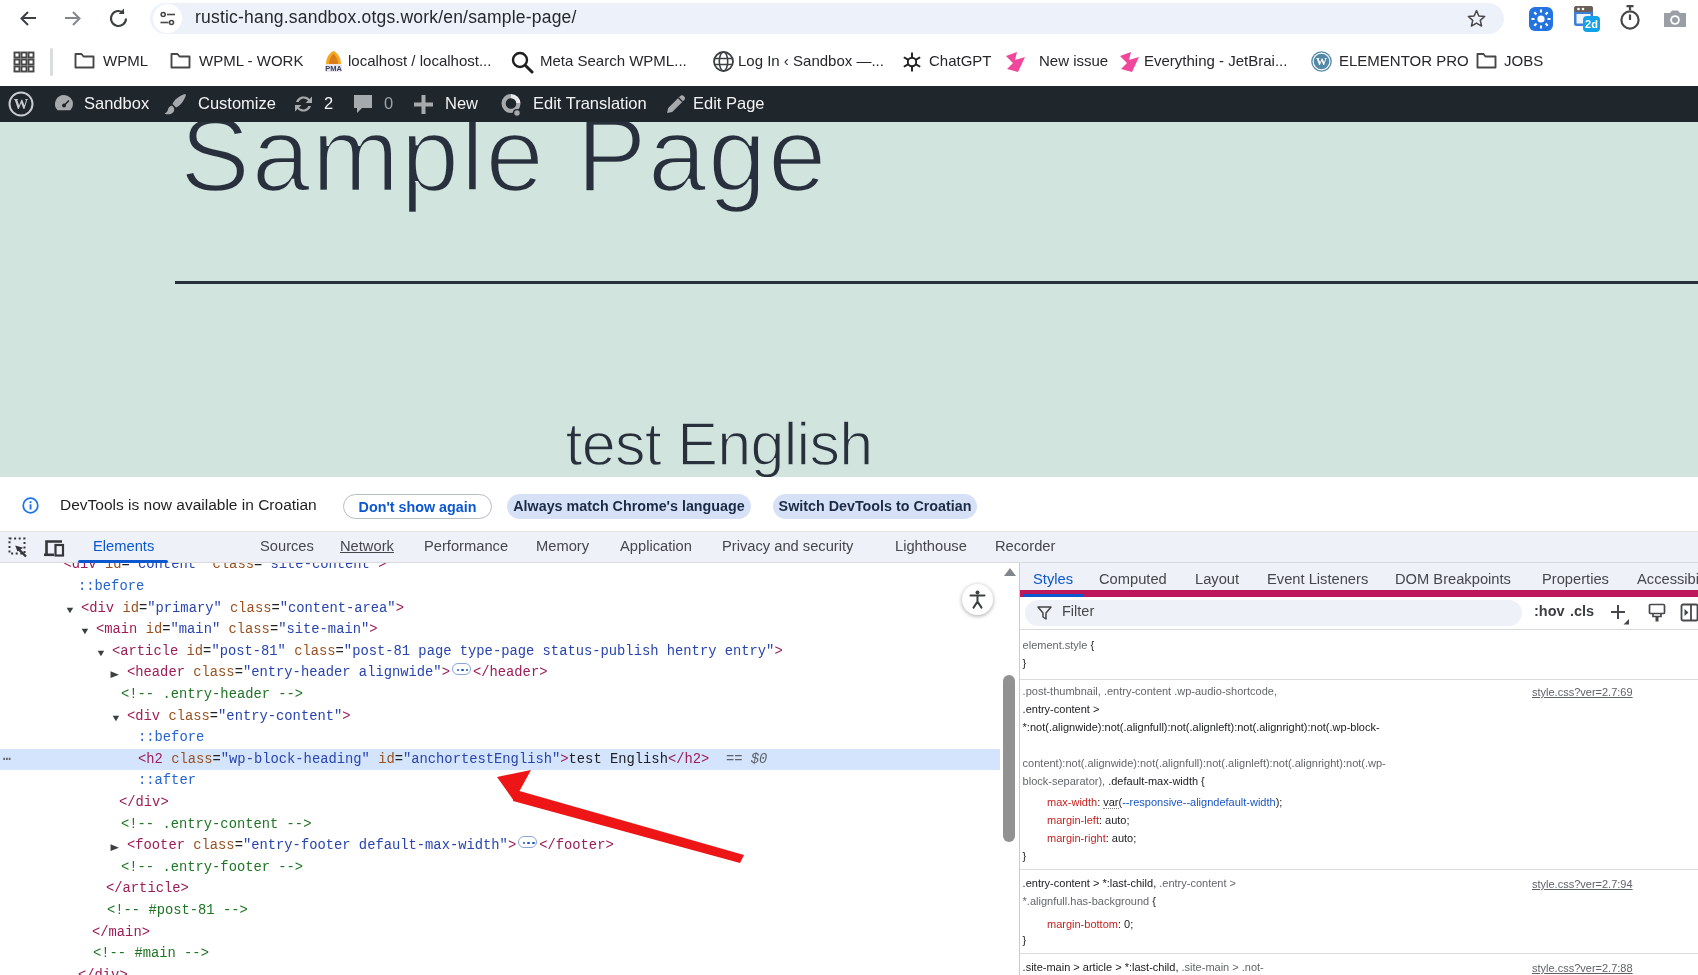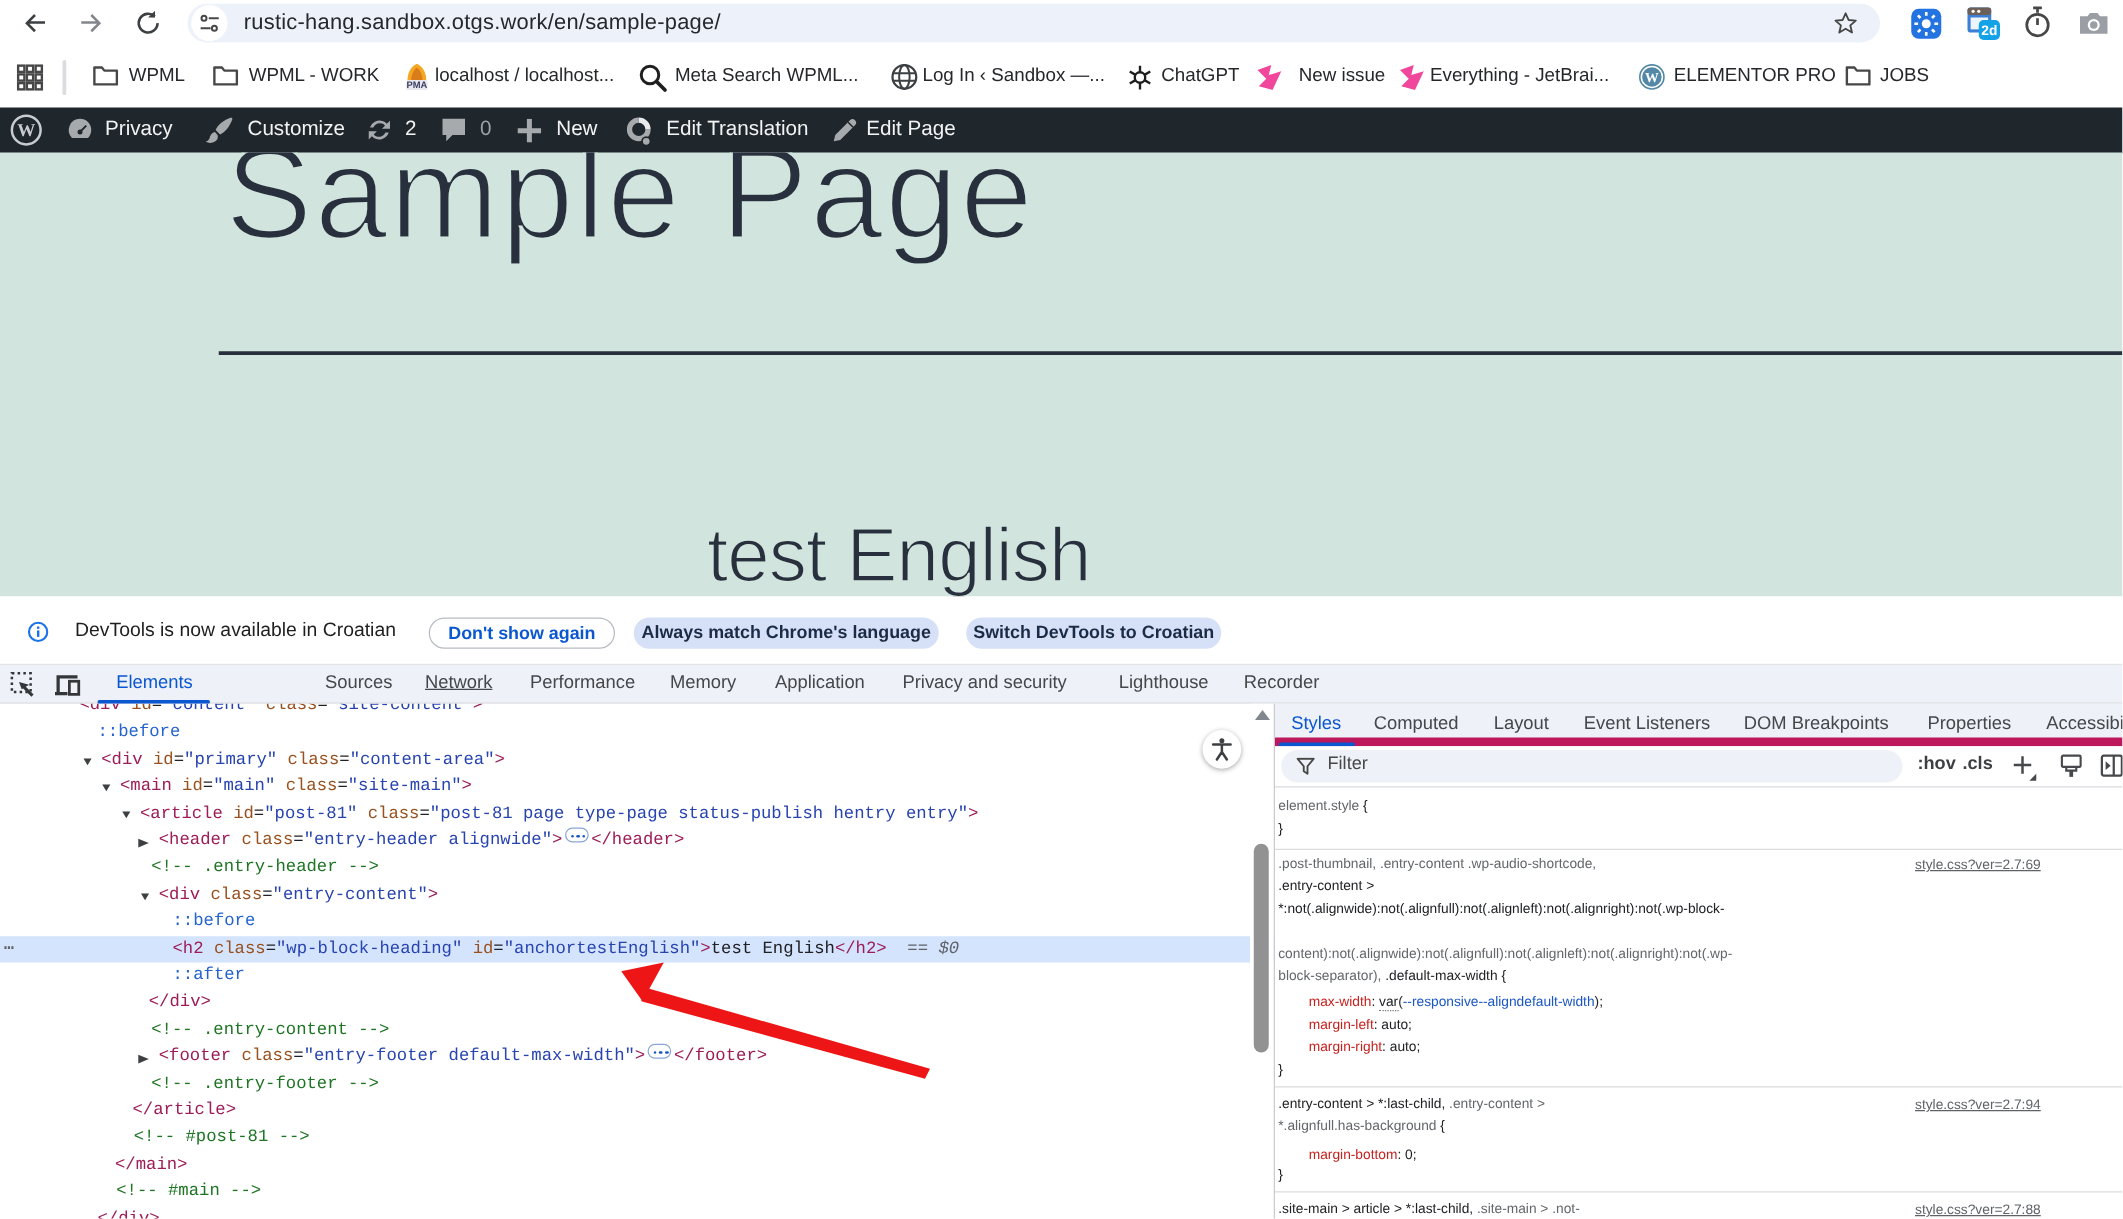--- a/index.html
+++ b/index.html
@@ -180,21 +180,21 @@
   <div class="abs" id="adminbar">
     <svg class="abs" style="left:8px;top:5px" width="26" height="26" viewBox="0 0 26 26">
         <circle cx="13" cy="13" r="11.5" stroke="#c8cbcf" stroke-width="2" fill="none"></circle>
         <text x="13" y="18.2" font-size="14.5" font-weight="bold" fill="#c8cbcf" text-anchor="middle" font-family="Liberation Serif">W</text>
       </svg>
     <svg class="abs" style="left:53px;top:7px" width="22" height="22" viewBox="0 0 22 22">
         <path d="M11 2 a9 9 0 0 1 9 9 a9 9 0 0 1 -2.6 6.3 l-12.8 0 A9 9 0 0 1 11 2z" fill="#a7aaad"></path>
         <circle cx="11" cy="12.5" r="2" fill="#1f262c"></circle>
         <path d="M11 12.5 L16 7.5" stroke="#1f262c" stroke-width="1.6"></path>
       </svg>
-    <div class="abtext" style="left:84px;">Privacy</div>
+    <div class="abtext" style="left:84px;">Sandbox</div>
     <svg class="abs" style="left:164px;top:6px" width="24" height="24" viewBox="0 0 24 24">
         <path d="M21 2 C15 4 10 8 8.5 12 l3.5 3.5 C16 14 20 9 22 3z" fill="#a7aaad"></path>
         <path d="M8 13.5 c-2.5 0.5 -4 2.5 -4.5 5.5 c-0.7 1.2 -1.7 2 -3 2.4 c2.8 1.6 6.5 1 8.5 -1 c1.2-1.2 1.6-3 1-4.5z" fill="#a7aaad"></path>
       </svg>
     <div class="abtext" style="left:198px;">Customize</div>
     <svg class="abs" style="left:292px;top:7px" width="23" height="22" viewBox="0 0 23 22">
         <path d="M4 9 a8 8 0 0 1 13.5 -3 L20 3.5 V10 h-6.5 l2.5 -2.5 a5.5 5.5 0 0 0 -9.3 1.5z" fill="#a7aaad"></path>
         <path d="M19 13 a8 8 0 0 1 -13.5 3 L3 18.5 V12 h6.5 L7 14.5 a5.5 5.5 0 0 0 9.3 -1.5z" fill="#a7aaad"></path>
       </svg>
     <div class="abtext" style="left:324px;">2</div>

